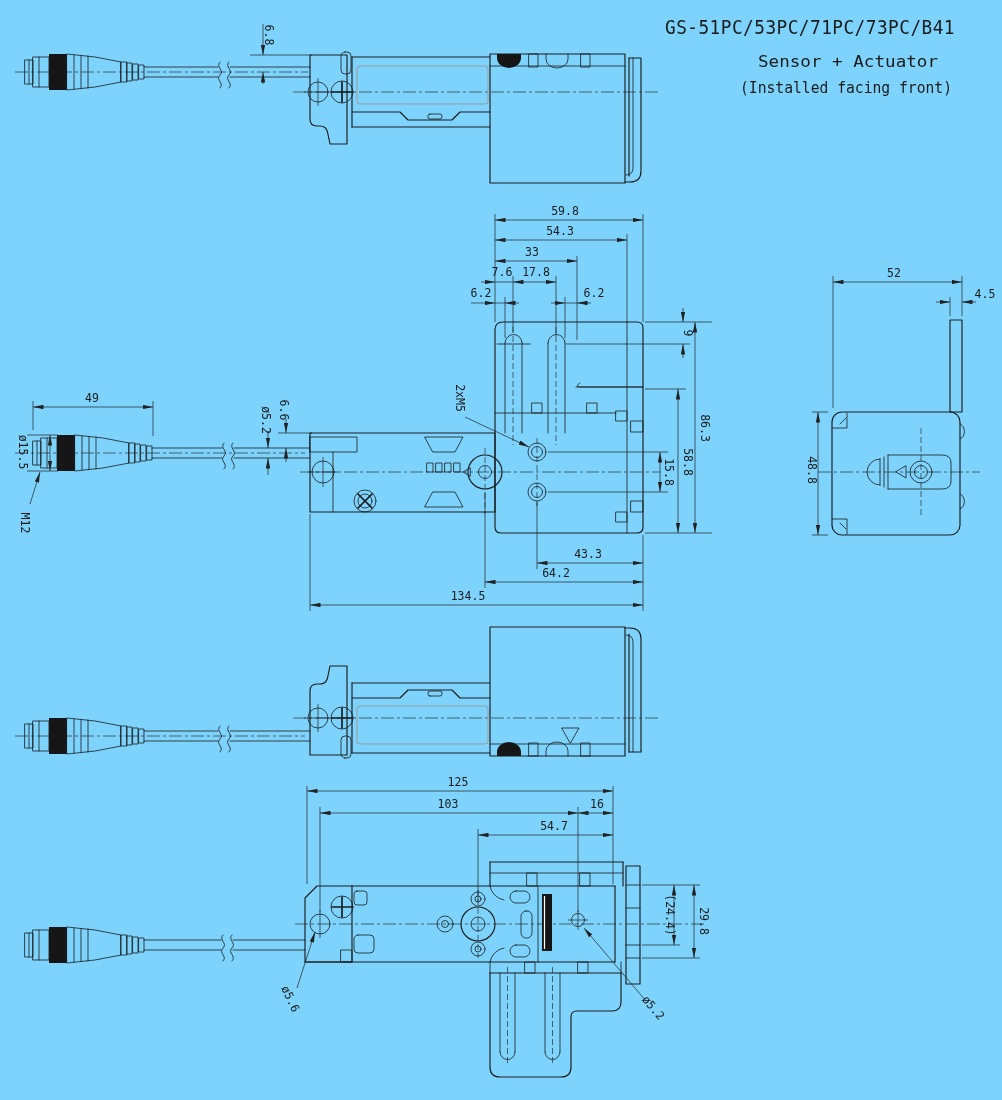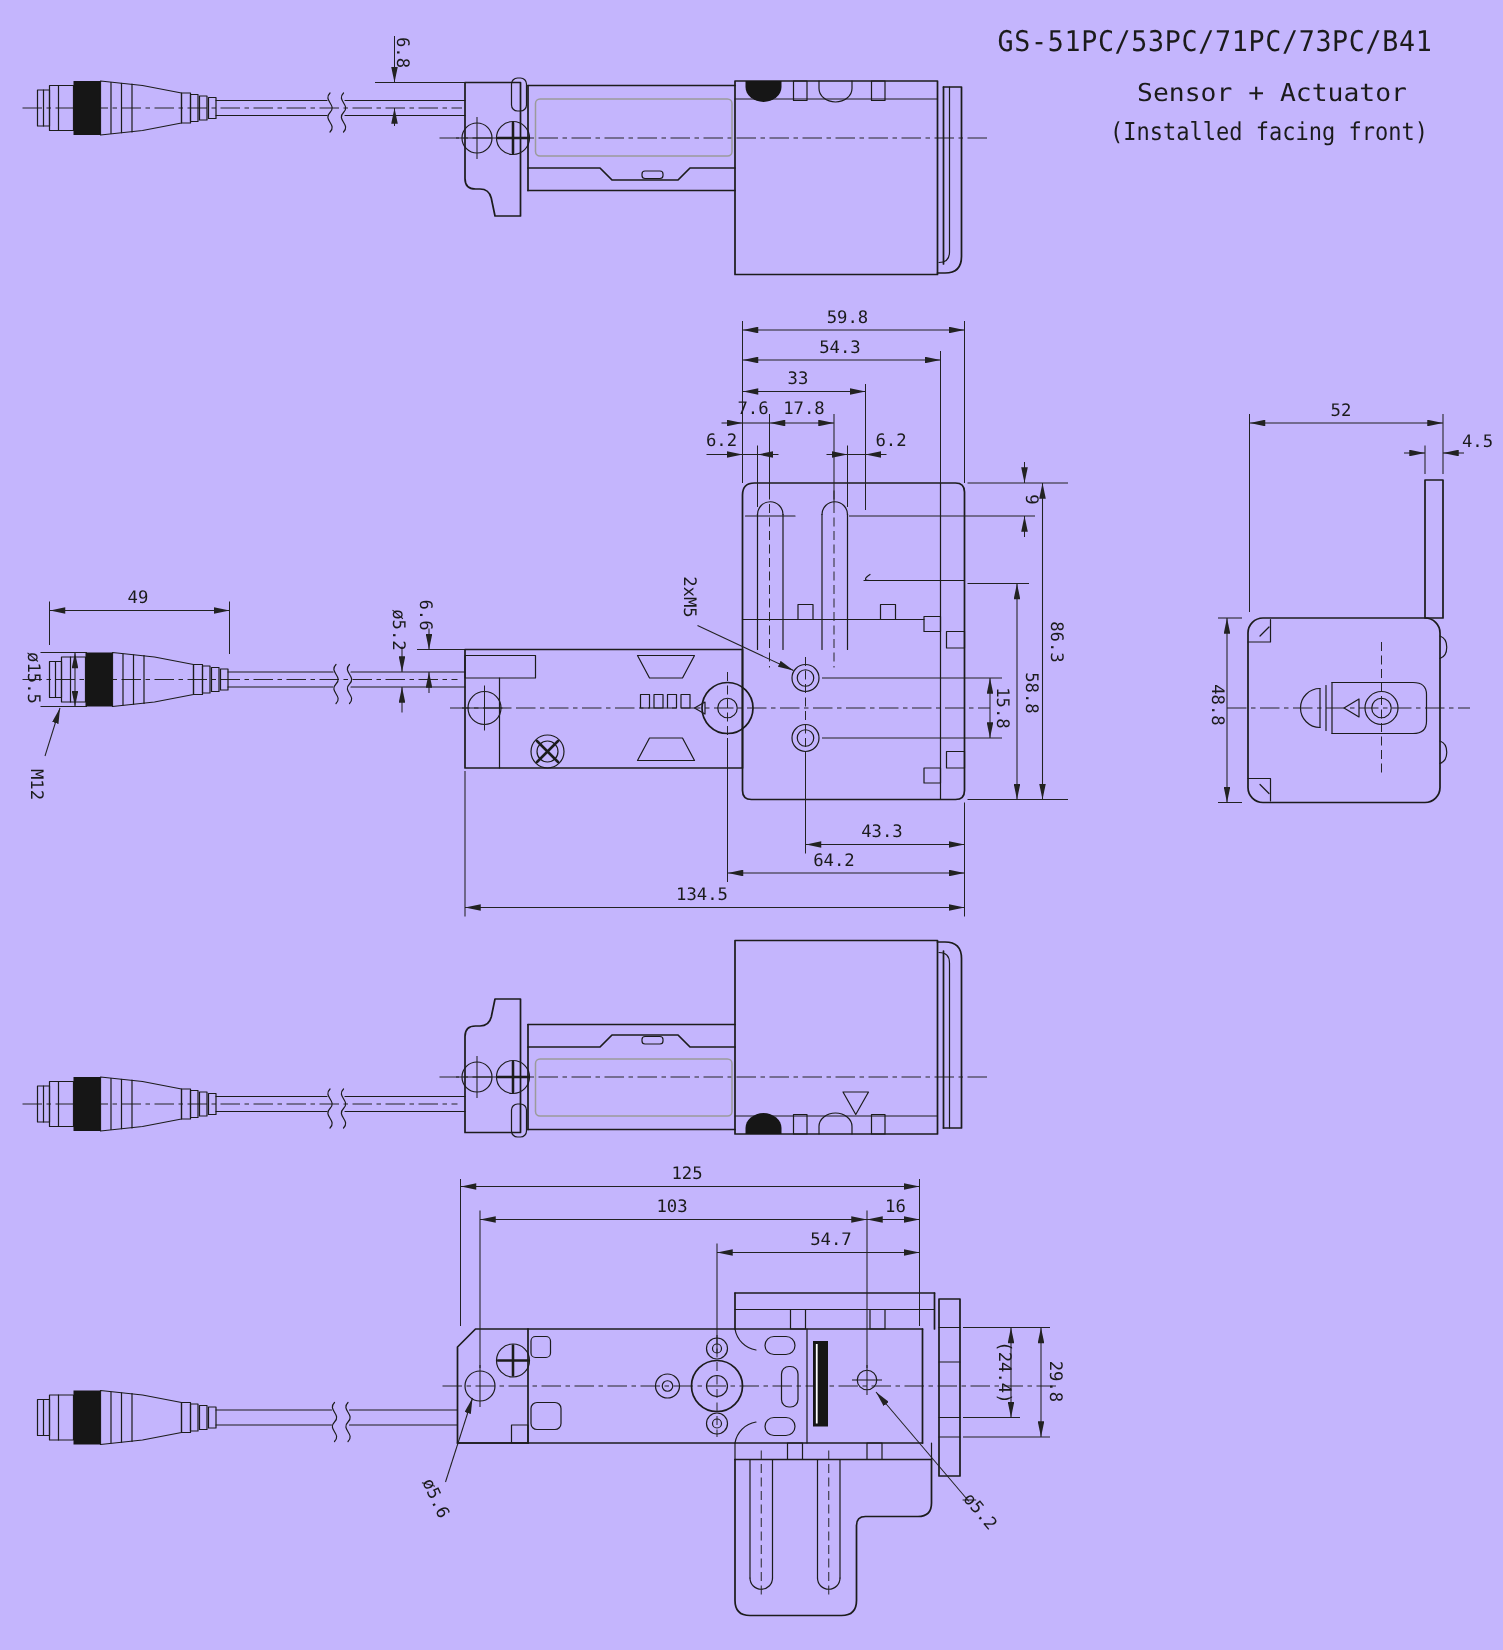--- a/index.html
+++ b/index.html
@@ -1,16 +1,16 @@
 <!DOCTYPE html>
 <html><head>
 <meta charset="utf-8">
 <style>
   html,body{margin:0;padding:0;background:#fff;}
-  .page{width:1002px;height:1100px;background:#c4b5fd;position:relative;overflow:hidden;}
+  .page{width:1002px;height:1100px;background:#7dd3fc;position:relative;overflow:hidden;}
   svg{display:block;}
   .ol{fill:none;stroke:#1c1c1c;stroke-width:1.15;stroke-linejoin:round;stroke-linecap:round;}
   .o2{fill:none;stroke:#1c1c1c;stroke-width:0.8;stroke-linejoin:round;stroke-linecap:round;}
   .gy{fill:none;stroke:#9b9b9b;stroke-width:1;}
   .fb{fill:#161616;stroke:none;}
   .dim{fill:none;stroke:#222;stroke-width:0.7;}
   .cl{fill:none;stroke:#222;stroke-width:0.65;stroke-dasharray:13 3 3 3;}
   .dsh{fill:none;stroke:#222;stroke-width:0.65;stroke-dasharray:6 3;}
   .xk{fill:none;stroke:#1c1c1c;stroke-width:1.7;stroke-linecap:round;}
   text{font-family:"DejaVu Sans Mono","Liberation Mono",monospace;fill:#1b1b1b;}

